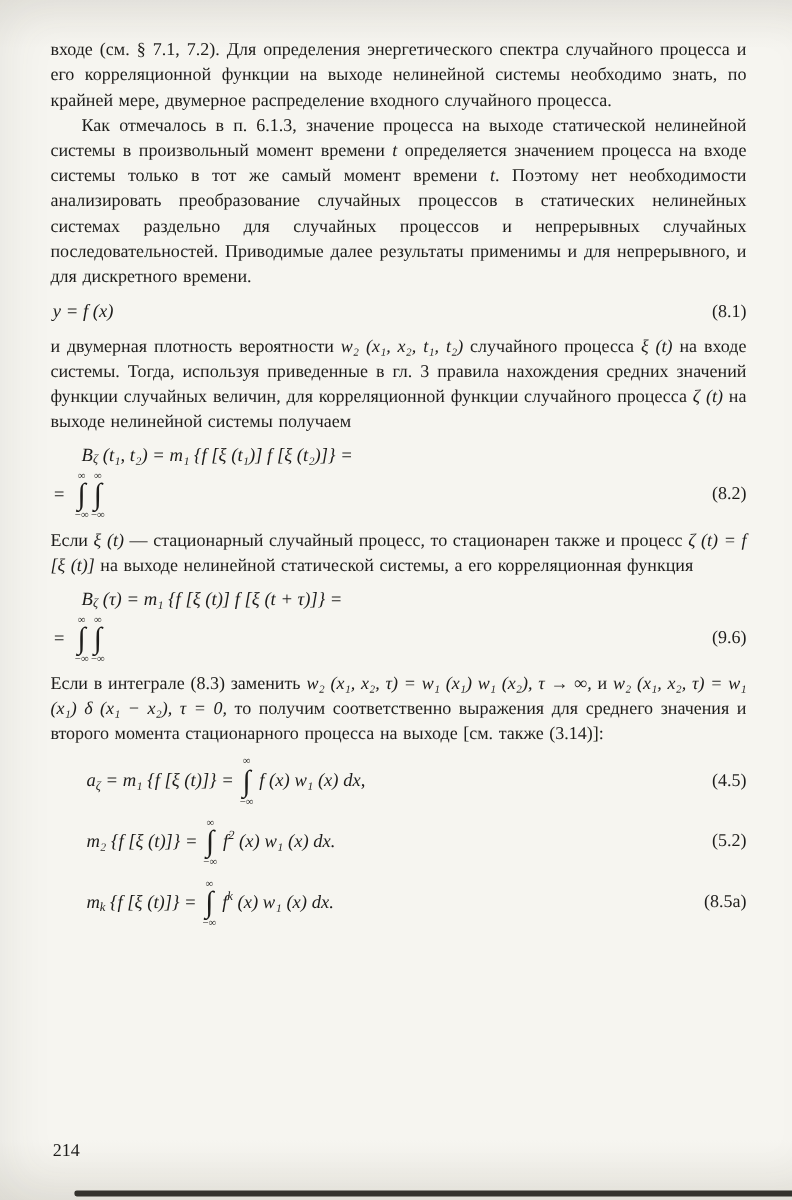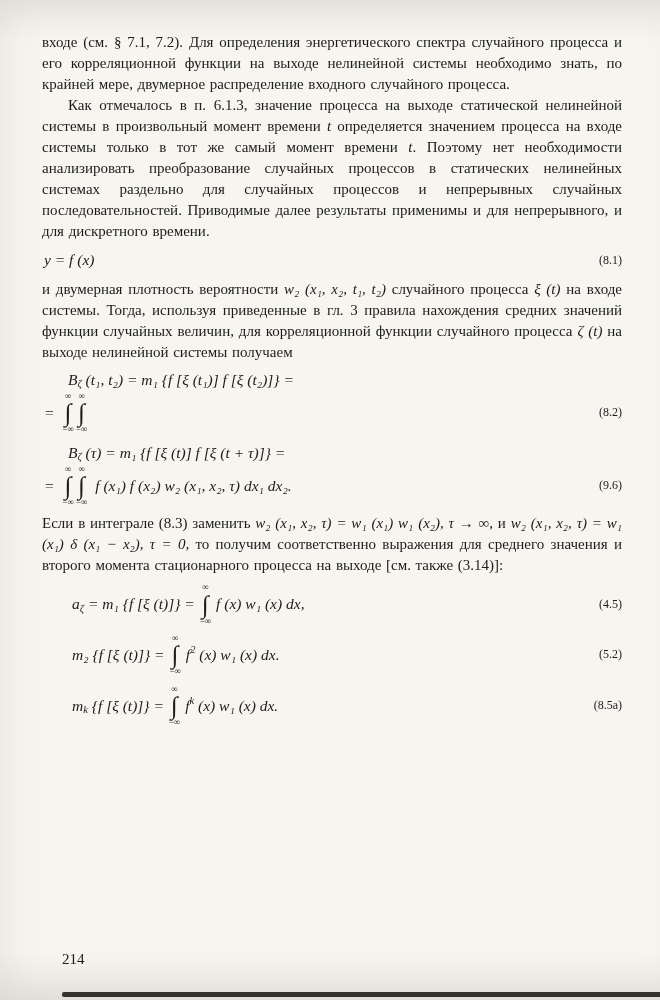--- a/index.html
+++ b/index.html
@@ -37,21 +37,21 @@
   .f-line > span, .formula > span { white-space:pre; }
   .formula-block { margin:5px 0 6px; }
   .formula.single { margin:6px 0 7px; }
   .f-line.l1 { padding-left:26px; line-height:23px; }
   .f-line.l2 { padding-left:2px; }
   .formula.ind { padding-left:30px; }
   .formula.flush { padding-left:2px; line-height:24px; }
   .eq-num {
     margin-left:auto;
     font-style:normal;
-    font-size:12px;
+    font-size:15px;
     white-space:pre;
   }
   .msub { position:relative; top:4px; font-size:10.5px; }
   .msup { position:relative; top:-5px; font-size:10.5px; }
   .integral {
     display:inline-flex;
     flex-direction:column;
     align-items:center;
     line-height:1;
     padding:0 1px;
@@ -64,21 +64,21 @@
     white-space:pre;
   }
   .integral .isym {
     font-size:25px;
     line-height:0.92;
   }
   .intwrap { display:inline-flex; margin:0 3px; }
 
   .page-num {
     position:absolute;
-    left:62px; bottom:32px;
+    left:44px; bottom:32px;
     font-size:15px;
   }
   .scan-bar {
     position:absolute;
     left:62px; right:6px; bottom:3px;
     height:5px;
     background:#34322d;
     border-radius:2px;
   }
 </style>
@@ -109,34 +109,34 @@
       <div class="f-line l2">
         <span class="it">= </span>
         <span class="intwrap">
           <span class="integral"><span class="lim">∞</span><span class="isym">∫</span><span class="lim">−∞</span></span>
           <span class="integral"><span class="lim">∞</span><span class="isym">∫</span><span class="lim">−∞</span></span>
         </span>
         <span class="eq-num">(8.2)</span>
       </div>
     </div>
 
+    <p><span>Если </span><span class="it">ξ (t)</span><span> — стационарный случайный процесс, то стационарен также и процесс </span><span class="it">ζ (t) = f [ξ (t)]</span><span> на выходе нелинейной статической системы, а его корреляционная функция</span></p>
 
     <div class="formula-block">
       <div class="f-line l1">
         <span class="it">B</span>
           <span class="msub it">ζ</span>
           <span class="it"> (τ) = m₁ {f [ξ (t)] f [ξ (t + τ)]} =</span>
       </div>
       <div class="f-line l2">
         <span class="it">= </span>
         <span class="intwrap">
           <span class="integral"><span class="lim">∞</span><span class="isym">∫</span><span class="lim">−∞</span></span>
           <span class="integral"><span class="lim">∞</span><span class="isym">∫</span><span class="lim">−∞</span></span>
         </span>
-        <span class="it"> f (x₁) f (x₂) w₂ (x₁, x₂, τ) dx₁ dx₂.</span>
         <span class="eq-num">(9.6)</span>
       </div>
     </div>
 
     <p><span>Если в интеграле (8.3) заменить </span><span class="it">w₂ (x₁, x₂, τ) = w₁ (x₁) w₁ (x₂), τ → ∞,</span><span> и </span><span class="it">w₂ (x₁, x₂, τ) = w₁ (x₁) δ (x₁ − x₂), τ = 0,</span><span> то получим соответственно выражения для среднего значения и второго момента стационарного процесса на выходе [см. также (3.14)]:</span></p>
 
     <div class="formula single ind">
       <span class="it">a</span>
         <span class="msub it">ζ</span>
         <span class="it"> = m₁ {f [ξ (t)]} = </span>

